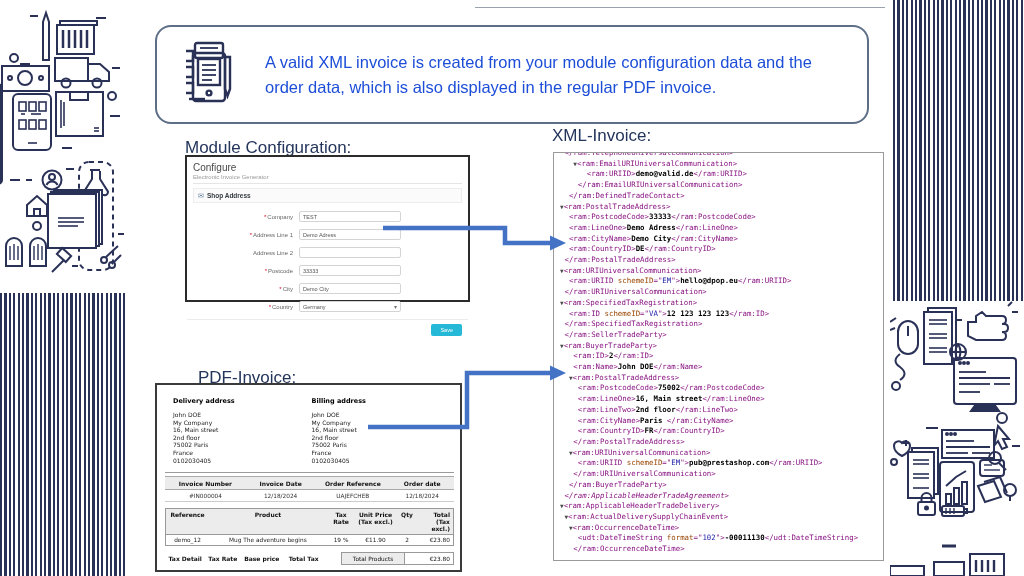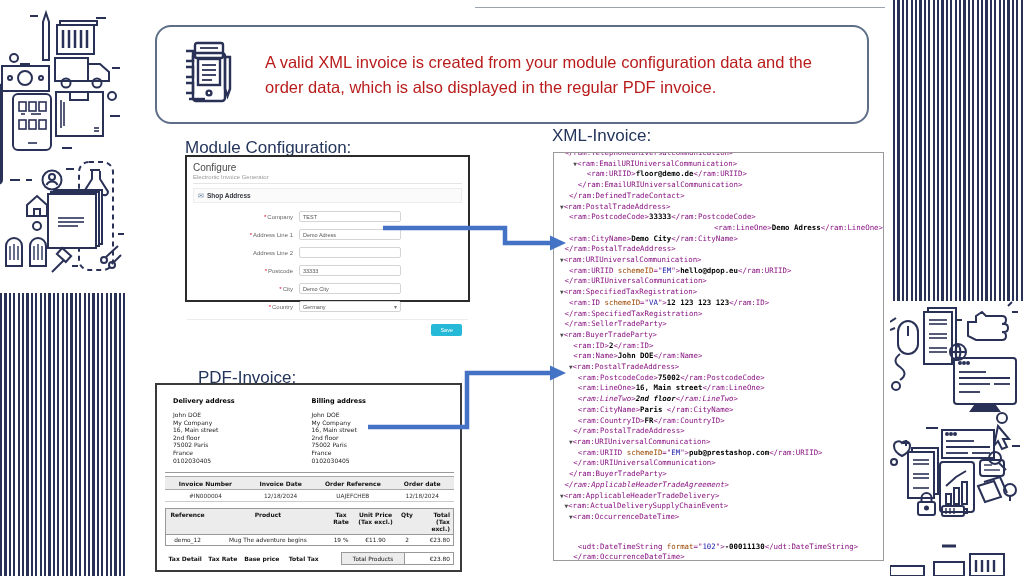--- a/index.html
+++ b/index.html
@@ -9,21 +9,21 @@
 
   
   .stripes{background:repeating-linear-gradient(90deg,#2a3156 0,#2a3156 2.2px,#fff 2.2px,#fff 4.4px)}
   .stripes-left{left:0;top:293px;width:125px;height:283px}
   .stripes-right{left:893px;top:0;width:131px;height:301px}
   .topline{left:475px;top:7px;width:410px;height:1px;background:#9aa3ad}
 
   
   .header-box{left:155px;top:25px;width:714px;height:99px;border:2px solid #5d6e86;border-radius:16px;
     display:flex;align-items:center;gap:26px;padding:0 28px;background:#fff}
-  .header-text{font-size:16.5px;color:#b91c1c;line-height:1.5;width:592px}
+  .header-text{font-size:16.5px;color:#1d4ed8;line-height:1.5;width:592px}
 
   .sec-label{font-size:17px;color:#24355c}
   .lab-module{left:185px;top:138px}
   .lab-xml{left:552px;top:126px}
   .lab-pdf{left:198px;top:368px}
 
   
   .config-box{left:185px;top:155px;width:285px;height:147px;background:#fff;border:2px solid #2b2b2b;padding:5px 6px 0 6px}
   .cfg-title{font-size:10px;color:#4a4a4a}
   .cfg-sub{font-size:6px;color:#9a9a9a;margin-top:1px;padding-bottom:3px;border-bottom:1px solid #e5e5e5}
@@ -371,54 +371,55 @@
     </div>
   <div class="cfg-footer">
     <button class="save-btn">Save</button>
   </div>
 </div>
 
 <div class="abs xml-box">
   <div>
       <div class="xl clip" style="padding-left: 1ch;"><span class="x-t">&lt;/ram:TelephoneUniversalCommunication&gt;</span></div>
       <div class="xl" style="padding-left: 3ch;"><span class="x-w">▼</span><span class="x-t">&lt;ram:EmailURIUniversalCommunication&gt;</span></div>
-      <div class="xl" style="padding-left: 6ch;"><span class="x-t">&lt;ram:URIID&gt;</span><span class="x-b">floor@demo.de</span><span class="x-t">&lt;/ram:URIID&gt;</span></div>
+      <div class="xl" style="padding-left: 6ch;"><span class="x-t">&lt;ram:URIID&gt;</span><span class="x-b">demo@valid.de</span><span class="x-t">&lt;/ram:URIID&gt;</span></div>
       <div class="xl" style="padding-left: 4ch;"><span class="x-t">&lt;/ram:EmailURIUniversalCommunication&gt;</span></div>
       <div class="xl" style="padding-left: 2ch;"><span class="x-t">&lt;/ram:DefinedTradeContact&gt;</span></div>
       <div class="xl" style="padding-left: 0ch;"><span class="x-w">▼</span><span class="x-t">&lt;ram:PostalTradeAddress&gt;</span></div>
       <div class="xl" style="padding-left: 2ch;"><span class="x-t">&lt;ram:PostcodeCode&gt;</span><span class="x-b">33333</span><span class="x-t">&lt;/ram:PostcodeCode&gt;</span></div>
-      <div class="xl" style="padding-left: 2ch; text-align: right;"><span class="x-t">&lt;ram:LineOne&gt;</span><span class="x-b">Demo Adress</span><span class="x-t">&lt;/ram:LineOne&gt;</span></div>
+      <div class="xl" style="padding-left: 2ch;"><span class="x-t">&lt;ram:LineOne&gt;</span><span class="x-b">Demo Adress</span><span class="x-t">&lt;/ram:LineOne&gt;</span></div>
       <div class="xl" style="padding-left: 2ch;"><span class="x-t">&lt;ram:CityName&gt;</span><span class="x-b">Demo City</span><span class="x-t">&lt;/ram:CityName&gt;</span></div>
+      <div class="xl" style="padding-left: 2ch;"><span class="x-t">&lt;ram:CountryID&gt;</span><span class="x-b">DE</span><span class="x-t">&lt;/ram:CountryID&gt;</span></div>
       <div class="xl" style="padding-left: 1ch;"><span class="x-t">&lt;/ram:PostalTradeAddress&gt;</span></div>
       <div class="xl" style="padding-left: 0ch;"><span class="x-w">▼</span><span class="x-t">&lt;ram:URIUniversalCommunication&gt;</span></div>
       <div class="xl" style="padding-left: 2ch;"><span class="x-t">&lt;ram:URIID </span><span class="x-a">schemeID</span><span class="x-t">="</span><span class="x-v">EM</span><span class="x-t">"&gt;</span><span class="x-b">hello@dpop.eu</span><span class="x-t">&lt;/ram:URIID&gt;</span></div>
       <div class="xl" style="padding-left: 1ch;"><span class="x-t">&lt;/ram:URIUniversalCommunication&gt;</span></div>
       <div class="xl" style="padding-left: 0ch;"><span class="x-w">▼</span><span class="x-t">&lt;ram:SpecifiedTaxRegistration&gt;</span></div>
       <div class="xl" style="padding-left: 2ch;"><span class="x-t">&lt;ram:ID </span><span class="x-a">schemeID</span><span class="x-t">="</span><span class="x-v">VA</span><span class="x-t">"&gt;</span><span class="x-b">12 123 123 123</span><span class="x-t">&lt;/ram:ID&gt;</span></div>
       <div class="xl" style="padding-left: 1ch;"><span class="x-t">&lt;/ram:SpecifiedTaxRegistration&gt;</span></div>
       <div class="xl" style="padding-left: 1ch;"><span class="x-t">&lt;/ram:SellerTradeParty&gt;</span></div>
       <div class="xl" style="padding-left: 0ch;"><span class="x-w">▼</span><span class="x-t">&lt;ram:BuyerTradeParty&gt;</span></div>
       <div class="xl" style="padding-left: 3ch;"><span class="x-t">&lt;ram:ID&gt;</span><span class="x-b">2</span><span class="x-t">&lt;/ram:ID&gt;</span></div>
       <div class="xl" style="padding-left: 3ch;"><span class="x-t">&lt;ram:Name&gt;</span><span class="x-b">John DOE</span><span class="x-t">&lt;/ram:Name&gt;</span></div>
       <div class="xl" style="padding-left: 2ch;"><span class="x-w">▼</span><span class="x-t">&lt;ram:PostalTradeAddress&gt;</span></div>
       <div class="xl" style="padding-left: 4ch;"><span class="x-t">&lt;ram:PostcodeCode&gt;</span><span class="x-b">75002</span><span class="x-t">&lt;/ram:PostcodeCode&gt;</span></div>
       <div class="xl" style="padding-left: 4ch;"><span class="x-t">&lt;ram:LineOne&gt;</span><span class="x-b">16, Main street</span><span class="x-t">&lt;/ram:LineOne&gt;</span></div>
-      <div class="xl" style="padding-left: 4ch; font-style: italic;"><span class="x-t">&lt;ram:LineTwo&gt;</span><span class="x-b">2nd floor</span><span class="x-t">&lt;/ram:LineTwo&gt;</span></div>
+      <div class="xl" style="padding-left: 4ch;"><span class="x-t">&lt;ram:LineTwo&gt;</span><span class="x-b">2nd floor</span><span class="x-t">&lt;/ram:LineTwo&gt;</span></div>
       <div class="xl" style="padding-left: 4ch;"><span class="x-t">&lt;ram:CityName&gt;</span><span class="x-b">Paris </span><span class="x-t">&lt;/ram:CityName&gt;</span></div>
       <div class="xl" style="padding-left: 4ch;"><span class="x-t">&lt;ram:CountryID&gt;</span><span class="x-b">FR</span><span class="x-t">&lt;/ram:CountryID&gt;</span></div>
       <div class="xl" style="padding-left: 3ch;"><span class="x-t">&lt;/ram:PostalTradeAddress&gt;</span></div>
       <div class="xl" style="padding-left: 2ch;"><span class="x-w">▼</span><span class="x-t">&lt;ram:URIUniversalCommunication&gt;</span></div>
       <div class="xl" style="padding-left: 4ch;"><span class="x-t">&lt;ram:URIID </span><span class="x-a">schemeID</span><span class="x-t">="</span><span class="x-v">EM</span><span class="x-t">"&gt;</span><span class="x-b">pub@prestashop.com</span><span class="x-t">&lt;/ram:URIID&gt;</span></div>
       <div class="xl" style="padding-left: 3ch;"><span class="x-t">&lt;/ram:URIUniversalCommunication&gt;</span></div>
       <div class="xl" style="padding-left: 2ch;"><span class="x-t">&lt;/ram:BuyerTradeParty&gt;</span></div>
       <div class="xl" style="padding-left: 1ch; font-style: italic;"><span class="x-t">&lt;/ram:ApplicableHeaderTradeAgreement&gt;</span></div>
       <div class="xl" style="padding-left: 0ch;"><span class="x-w">▼</span><span class="x-t">&lt;ram:ApplicableHeaderTradeDelivery&gt;</span></div>
       <div class="xl" style="padding-left: 1ch;"><span class="x-w">▼</span><span class="x-t">&lt;ram:ActualDeliverySupplyChainEvent&gt;</span></div>
       <div class="xl" style="padding-left: 2ch;"><span class="x-w">▼</span><span class="x-t">&lt;ram:OccurrenceDateTime&gt;</span></div>
-      <div class="xl" style="padding-left: 4ch; margin-top: 19px;"><span class="x-t">&lt;udt:DateTimeString </span><span class="x-a">format</span><span class="x-t">="</span><span class="x-v">102</span><span class="x-t">"&gt;</span><span class="x-b">-00011130</span><span class="x-t">&lt;/udt:DateTimeString&gt;</span></div>
+      <div class="xl" style="padding-left: 4ch;"><span class="x-t">&lt;udt:DateTimeString </span><span class="x-a">format</span><span class="x-t">="</span><span class="x-v">102</span><span class="x-t">"&gt;</span><span class="x-b">-00011130</span><span class="x-t">&lt;/udt:DateTimeString&gt;</span></div>
       <div class="xl" style="padding-left: 3ch;"><span class="x-t">&lt;/ram:OccurrenceDateTime&gt;</span></div>
     </div>
 </div>
 
 <div class="abs pdf-box">
   <div class="addr-cols">
     <div class="addr-col">
       <div class="addr-head">Delivery address</div>
       <div class="addr-lines">
           <div>John DOE</div>

